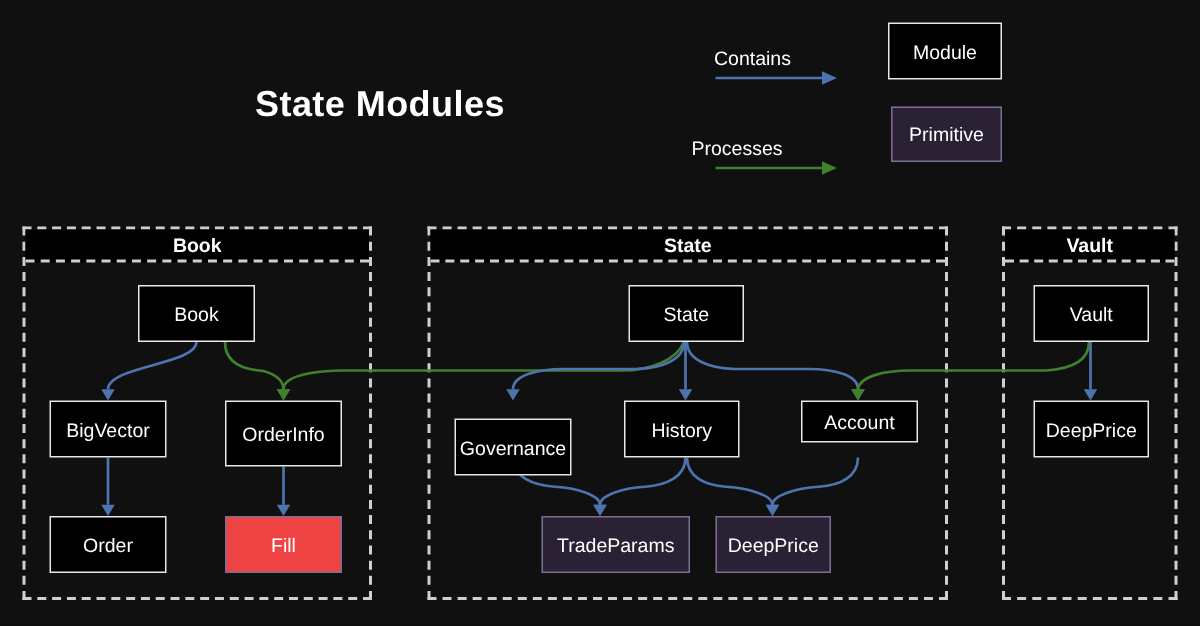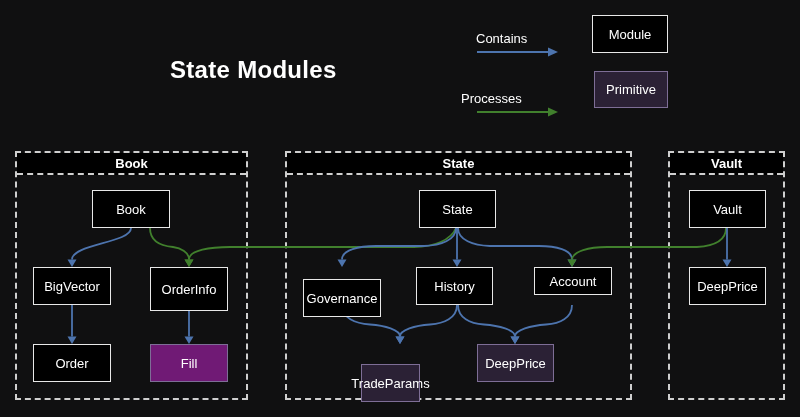--- a/index.html
+++ b/index.html
@@ -121,24 +121,24 @@
       <polygon points="567.5,259.5 576.5,259.5 572,267" fill="#41802d"></polygon>
       <path d="M727,228 L727,259.5" fill="none" stroke="#4d74ae" stroke-width="1.8"></path>
       <polygon points="722.5,259.5 731.5,259.5 727,267" fill="#4d74ae"></polygon>
     </svg>
 
   <div id="nodes-layer">
       <div class="node kind-module" style="left: 92px; top: 190px; width: 78px; height: 38px; background: rgb(0, 0, 0); border-color: rgb(232, 232, 232);">Book</div>
       <div class="node kind-module" style="left: 33px; top: 267px; width: 78px; height: 38px; background: rgb(0, 0, 0); border-color: rgb(232, 232, 232);">BigVector</div>
       <div class="node kind-module" style="left: 150px; top: 267px; width: 78px; height: 44px; background: rgb(0, 0, 0); border-color: rgb(232, 232, 232);">OrderInfo</div>
       <div class="node kind-module" style="left: 33px; top: 344px; width: 78px; height: 38px; background: rgb(0, 0, 0); border-color: rgb(232, 232, 232); text-align: right;">Order</div>
-      <div class="node kind-primitive" style="left: 150px; top: 344px; width: 78px; height: 38px; background: #701a75; border-color: rgb(126, 110, 150);">Fill</div>
+      <div class="node kind-primitive" style="left: 150px; top: 344px; width: 78px; height: 38px; background: #ef4444; border-color: rgb(126, 110, 150);">Fill</div>
       <div class="node kind-module" style="left: 419px; top: 190px; width: 77px; height: 38px; background: rgb(0, 0, 0); border-color: rgb(232, 232, 232);">State</div>
       <div class="node kind-module" style="left: 303px; top: 267px; width: 78px; height: 38px; background: rgb(0, 0, 0); border-color: rgb(232, 232, 232); margin-top: 12px;">Governance</div>
       <div class="node kind-module" style="left: 416px; top: 267px; width: 77px; height: 38px; background: rgb(0, 0, 0); border-color: rgb(232, 232, 232);">History</div>
       <div class="node kind-module" style="left: 534px; top: 267px; width: 78px; height: 28px; background: rgb(0, 0, 0); border-color: rgb(232, 232, 232);">Account</div>
-      <div class="node kind-primitive" style="left: 361px; top: 344px; width: 59px; height: 38px; background: rgb(43, 33, 53); border-color: rgb(126, 110, 150); margin-top: 20px;">TradeParams</div>
+      <div class="node kind-primitive" style="left: 361px; top: 344px; width: 99px; height: 38px; background: rgb(43, 33, 53); border-color: rgb(126, 110, 150);">TradeParams</div>
       <div class="node kind-primitive" style="left: 477px; top: 344px; width: 77px; height: 38px; background: rgb(43, 33, 53); border-color: rgb(126, 110, 150);">DeepPrice</div>
       <div class="node kind-module" style="left: 689px; top: 190px; width: 77px; height: 38px; background: rgb(0, 0, 0); border-color: rgb(232, 232, 232);">Vault</div>
       <div class="node kind-module" style="left: 689px; top: 267px; width: 77px; height: 38px; background: rgb(0, 0, 0); border-color: rgb(232, 232, 232);">DeepPrice</div>
     </div>
 
 </div>
 
 </body></html>

